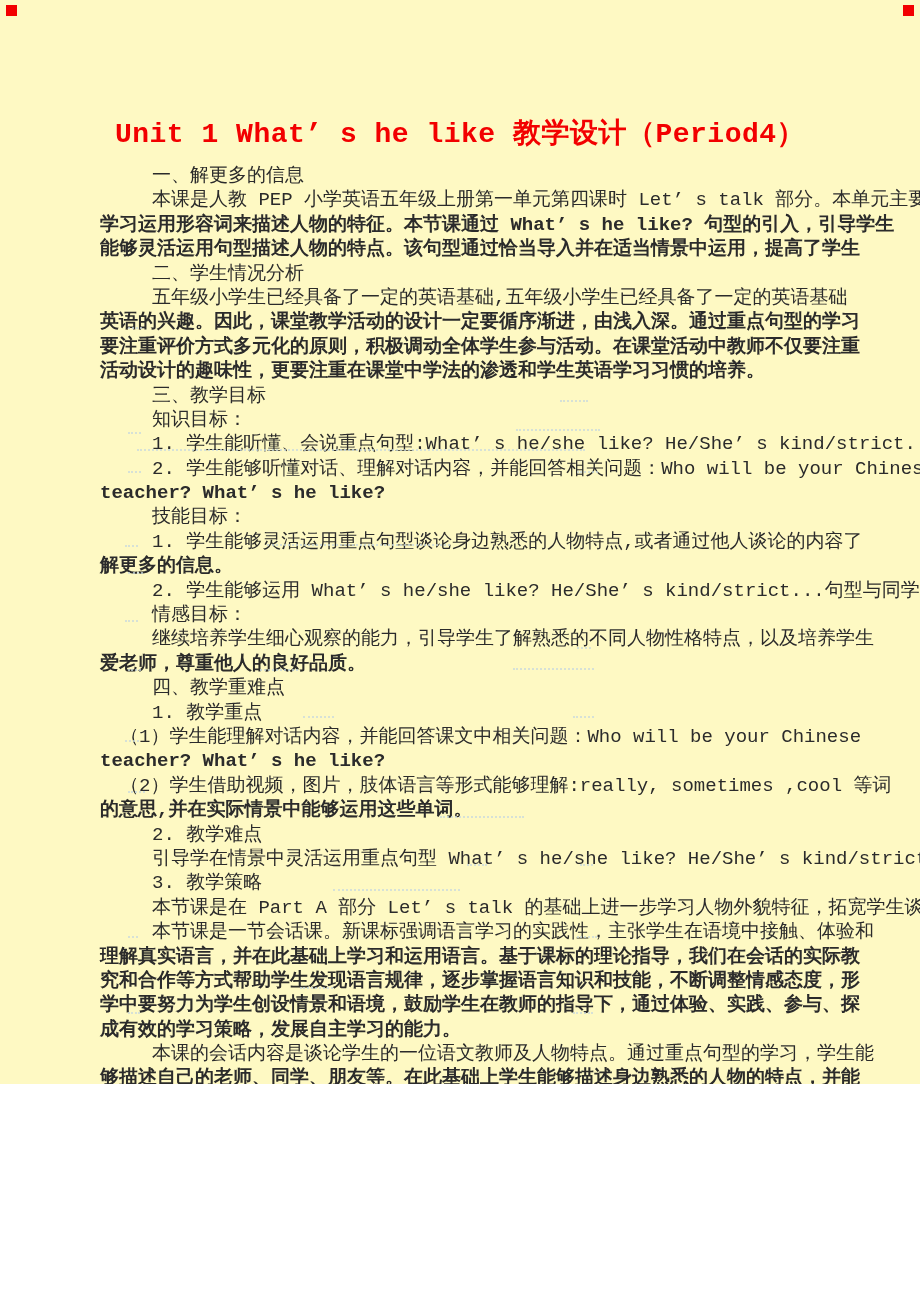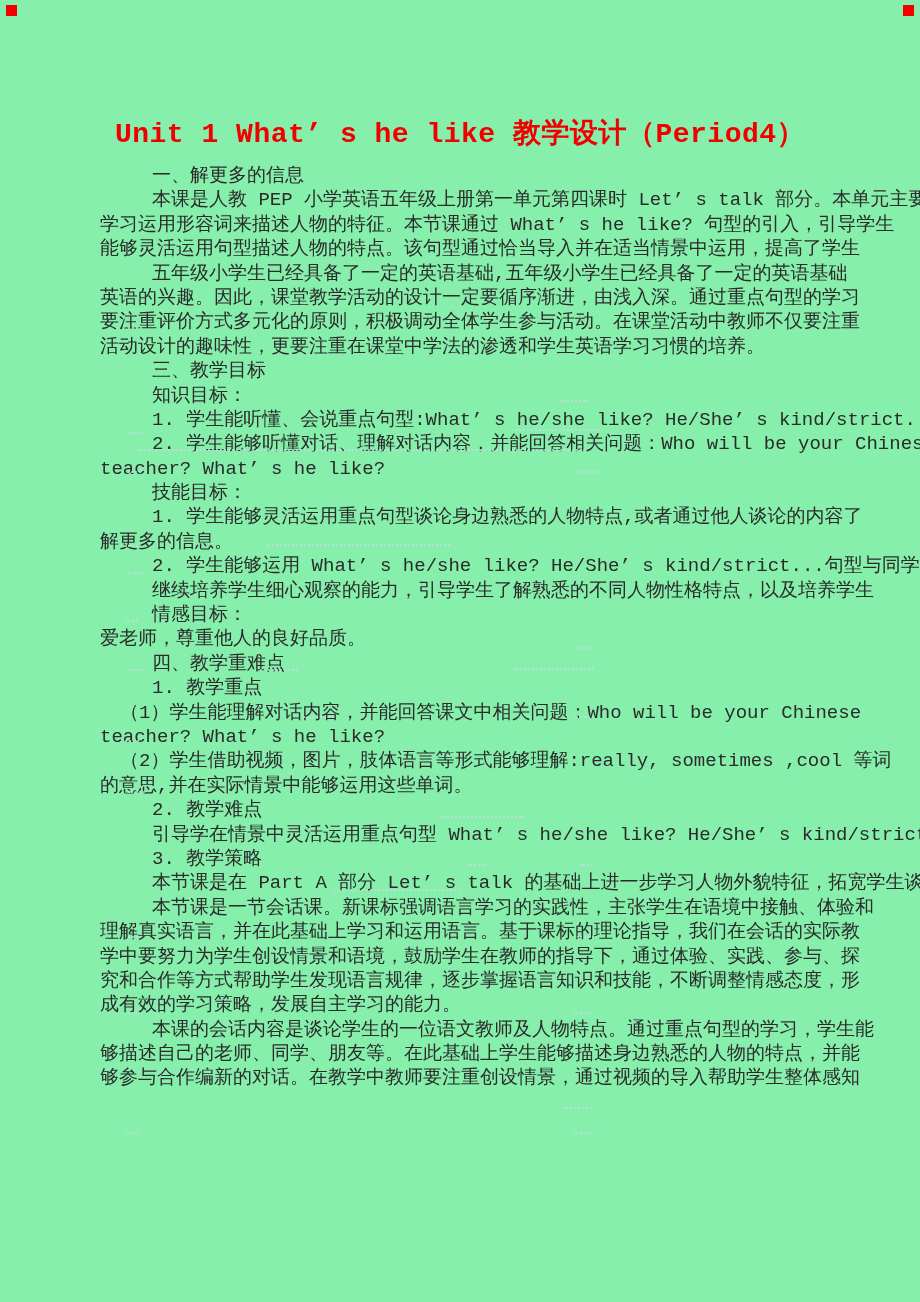--- a/index.html
+++ b/index.html
@@ -3,22 +3,22 @@
 <meta charset="utf-8">
 <style>
   html, body {
     margin: 0;
     padding: 0;
     background: #ffffff;
   }
   .page {
     position: relative;
     width: 920px;
-    height: 1302px;
-    background: #86efac;
+    height: 1084px;
+    background: #fef9c3;
     overflow: hidden;
     font-family: "Liberation Mono", "DejaVu Sans Mono", monospace;
   }
   .corner-mark {
     position: absolute;
     top: 5px;
     width: 11px;
     height: 11px;
     background: #f20000;
   }
@@ -43,21 +43,21 @@
     left: 100px;
     width: 727px;
     color: #2b2b2b;
   }
   .line {
     height: 24.4px;
     line-height: 24.4px;
     font-size: 19px;
     white-space: nowrap;
   }
-  .ind-0 { padding-left: 0; }
+  .ind-0 { padding-left: 0; font-weight: bold; }
   .ind-1 { padding-left: 52px; }
   .ind-2 { padding-left: 20px; }
   .dotline {
     position: absolute;
     height: 0;
     border-top: 2px dotted #c9dade;
     opacity: 0.75;
   }
 </style>
 </head>
@@ -67,50 +67,51 @@
   <div class="corner-mark left" style="background: rgb(242, 0, 0);"></div>
   <div class="corner-mark right" style="background: rgb(242, 0, 0);"></div>
 
   <div class="doc-title" style="color: rgb(242, 0, 0);">Unit 1 What’ s he like 教学设计（Period4）</div>
 
   <div class="doc-body" style="color: rgb(43, 43, 43);">
       <div class="line ind-1">一、解更多的信息</div>
       <div class="line ind-1">本课是人教 PEP 小学英语五年级上册第一单元第四课时 Let’ s talk 部分。本单元主要</div>
       <div class="line ind-0">学习运用形容词来描述人物的特征。本节课通过 What’ s he like?  句型的引入，引导学生</div>
       <div class="line ind-0">能够灵活运用句型描述人物的特点。该句型通过恰当导入并在适当情景中运用，提高了学生</div>
+      <div class="line ind-1">二、学生情况分析</div>
       <div class="line ind-1">五年级小学生已经具备了一定的英语基础,五年级小学生已经具备了一定的英语基础</div>
       <div class="line ind-0">英语的兴趣。因此，课堂教学活动的设计一定要循序渐进，由浅入深。通过重点句型的学习</div>
       <div class="line ind-0">要注重评价方式多元化的原则，积极调动全体学生参与活动。在课堂活动中教师不仅要注重</div>
       <div class="line ind-0">活动设计的趣味性，更要注重在课堂中学法的渗透和学生英语学习习惯的培养。</div>
       <div class="line ind-1">三、教学目标</div>
       <div class="line ind-1">知识目标：</div>
       <div class="line ind-1">1. 学生能听懂、会说重点句型:What’ s he/she like? He/She’ s kind/strict.</div>
       <div class="line ind-1">2. 学生能够听懂对话、理解对话内容，并能回答相关问题：Who will be your Chinese</div>
       <div class="line ind-0">teacher? What’ s he like?</div>
       <div class="line ind-1">技能目标：</div>
       <div class="line ind-1">1. 学生能够灵活运用重点句型谈论身边熟悉的人物特点,或者通过他人谈论的内容了</div>
       <div class="line ind-0">解更多的信息。</div>
       <div class="line ind-1">2. 学生能够运用 What’ s he/she like? He/She’ s kind/strict...句型与同学沟通，</div>
+      <div class="line ind-1">情感目标：</div>
       <div class="line ind-1">继续培养学生细心观察的能力，引导学生了解熟悉的不同人物性格特点，以及培养学生</div>
-      <div class="line ind-1">情感目标：</div>
       <div class="line ind-0">爱老师，尊重他人的良好品质。</div>
       <div class="line ind-1">四、教学重难点</div>
       <div class="line ind-1">1. 教学重点</div>
       <div class="line ind-2">（1）学生能理解对话内容，并能回答课文中相关问题：Who will be your Chinese</div>
       <div class="line ind-0">teacher? What’ s he like?</div>
       <div class="line ind-2">（2）学生借助视频，图片，肢体语言等形式能够理解:really, sometimes ,cool 等词</div>
       <div class="line ind-0">的意思,并在实际情景中能够运用这些单词。</div>
       <div class="line ind-1">2. 教学难点</div>
       <div class="line ind-1">引导学在情景中灵活运用重点句型 What’ s he/she like? He/She’ s kind/strict.</div>
       <div class="line ind-1">3. 教学策略</div>
       <div class="line ind-1">本节课是在 Part A  部分 Let’ s talk 的基础上进一步学习人物外貌特征，拓宽学生谈</div>
       <div class="line ind-1">本节课是一节会话课。新课标强调语言学习的实践性，主张学生在语境中接触、体验和</div>
       <div class="line ind-0">理解真实语言，并在此基础上学习和运用语言。基于课标的理论指导，我们在会话的实际教</div>
+      <div class="line ind-0">究和合作等方式帮助学生发现语言规律，逐步掌握语言知识和技能，不断调整情感态度，形</div>
       <div class="line ind-0">学中要努力为学生创设情景和语境，鼓励学生在教师的指导下，通过体验、实践、参与、探</div>
-      <div class="line ind-0">究和合作等方式帮助学生发现语言规律，逐步掌握语言知识和技能，不断调整情感态度，形</div>
       <div class="line ind-0">成有效的学习策略，发展自主学习的能力。</div>
       <div class="line ind-1">本课的会话内容是谈论学生的一位语文教师及人物特点。通过重点句型的学习，学生能</div>
       <div class="line ind-0">够描述自己的老师、同学、朋友等。在此基础上学生能够描述身边熟悉的人物的特点，并能</div>
       <div class="line ind-0">够参与合作编新的对话。在教学中教师要注重创设情景，通过视频的导入帮助学生整体感知</div>
     </div>
 <div class="dotline" style="left: 128px; top: 327px; width: 14px;"></div>
     <div class="dotline" style="left: 560px; top: 400px; width: 28px;"></div>
     <div class="dotline" style="left: 128px; top: 432px; width: 13px;"></div>
     <div class="dotline" style="left: 516px; top: 429px; width: 84px;"></div>
     <div class="dotline" style="left: 137px; top: 449px; width: 448px;"></div>

